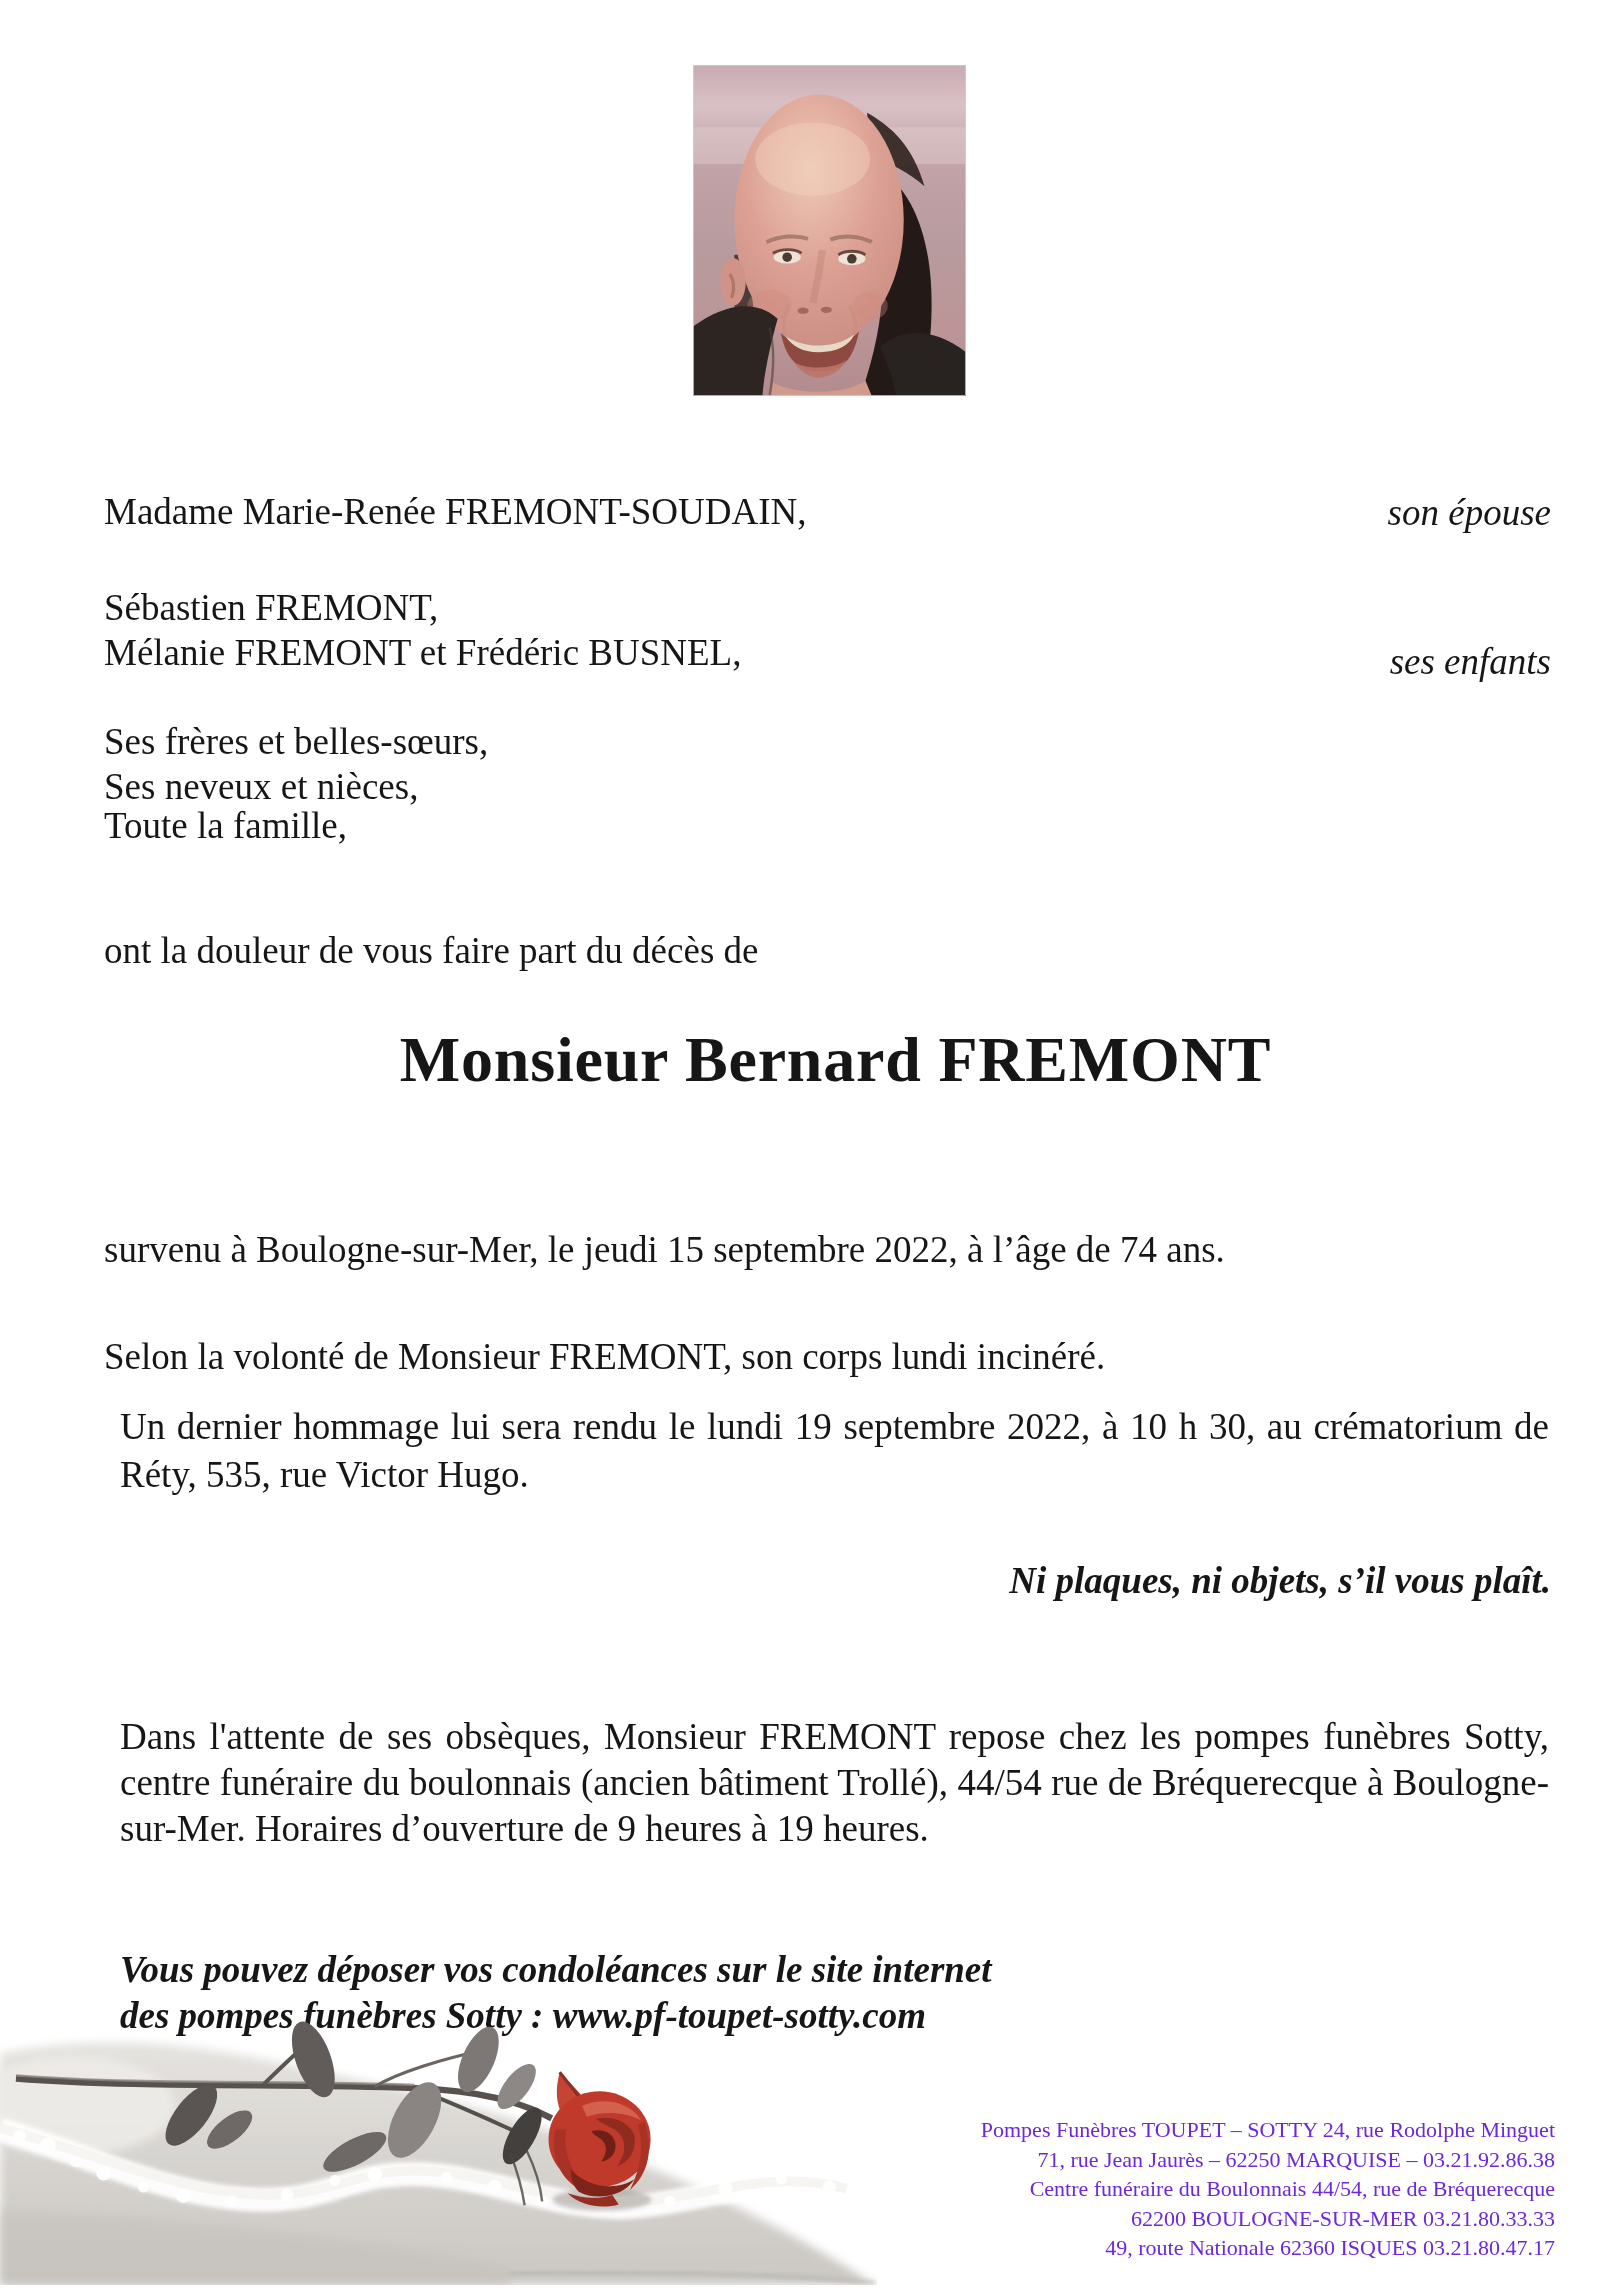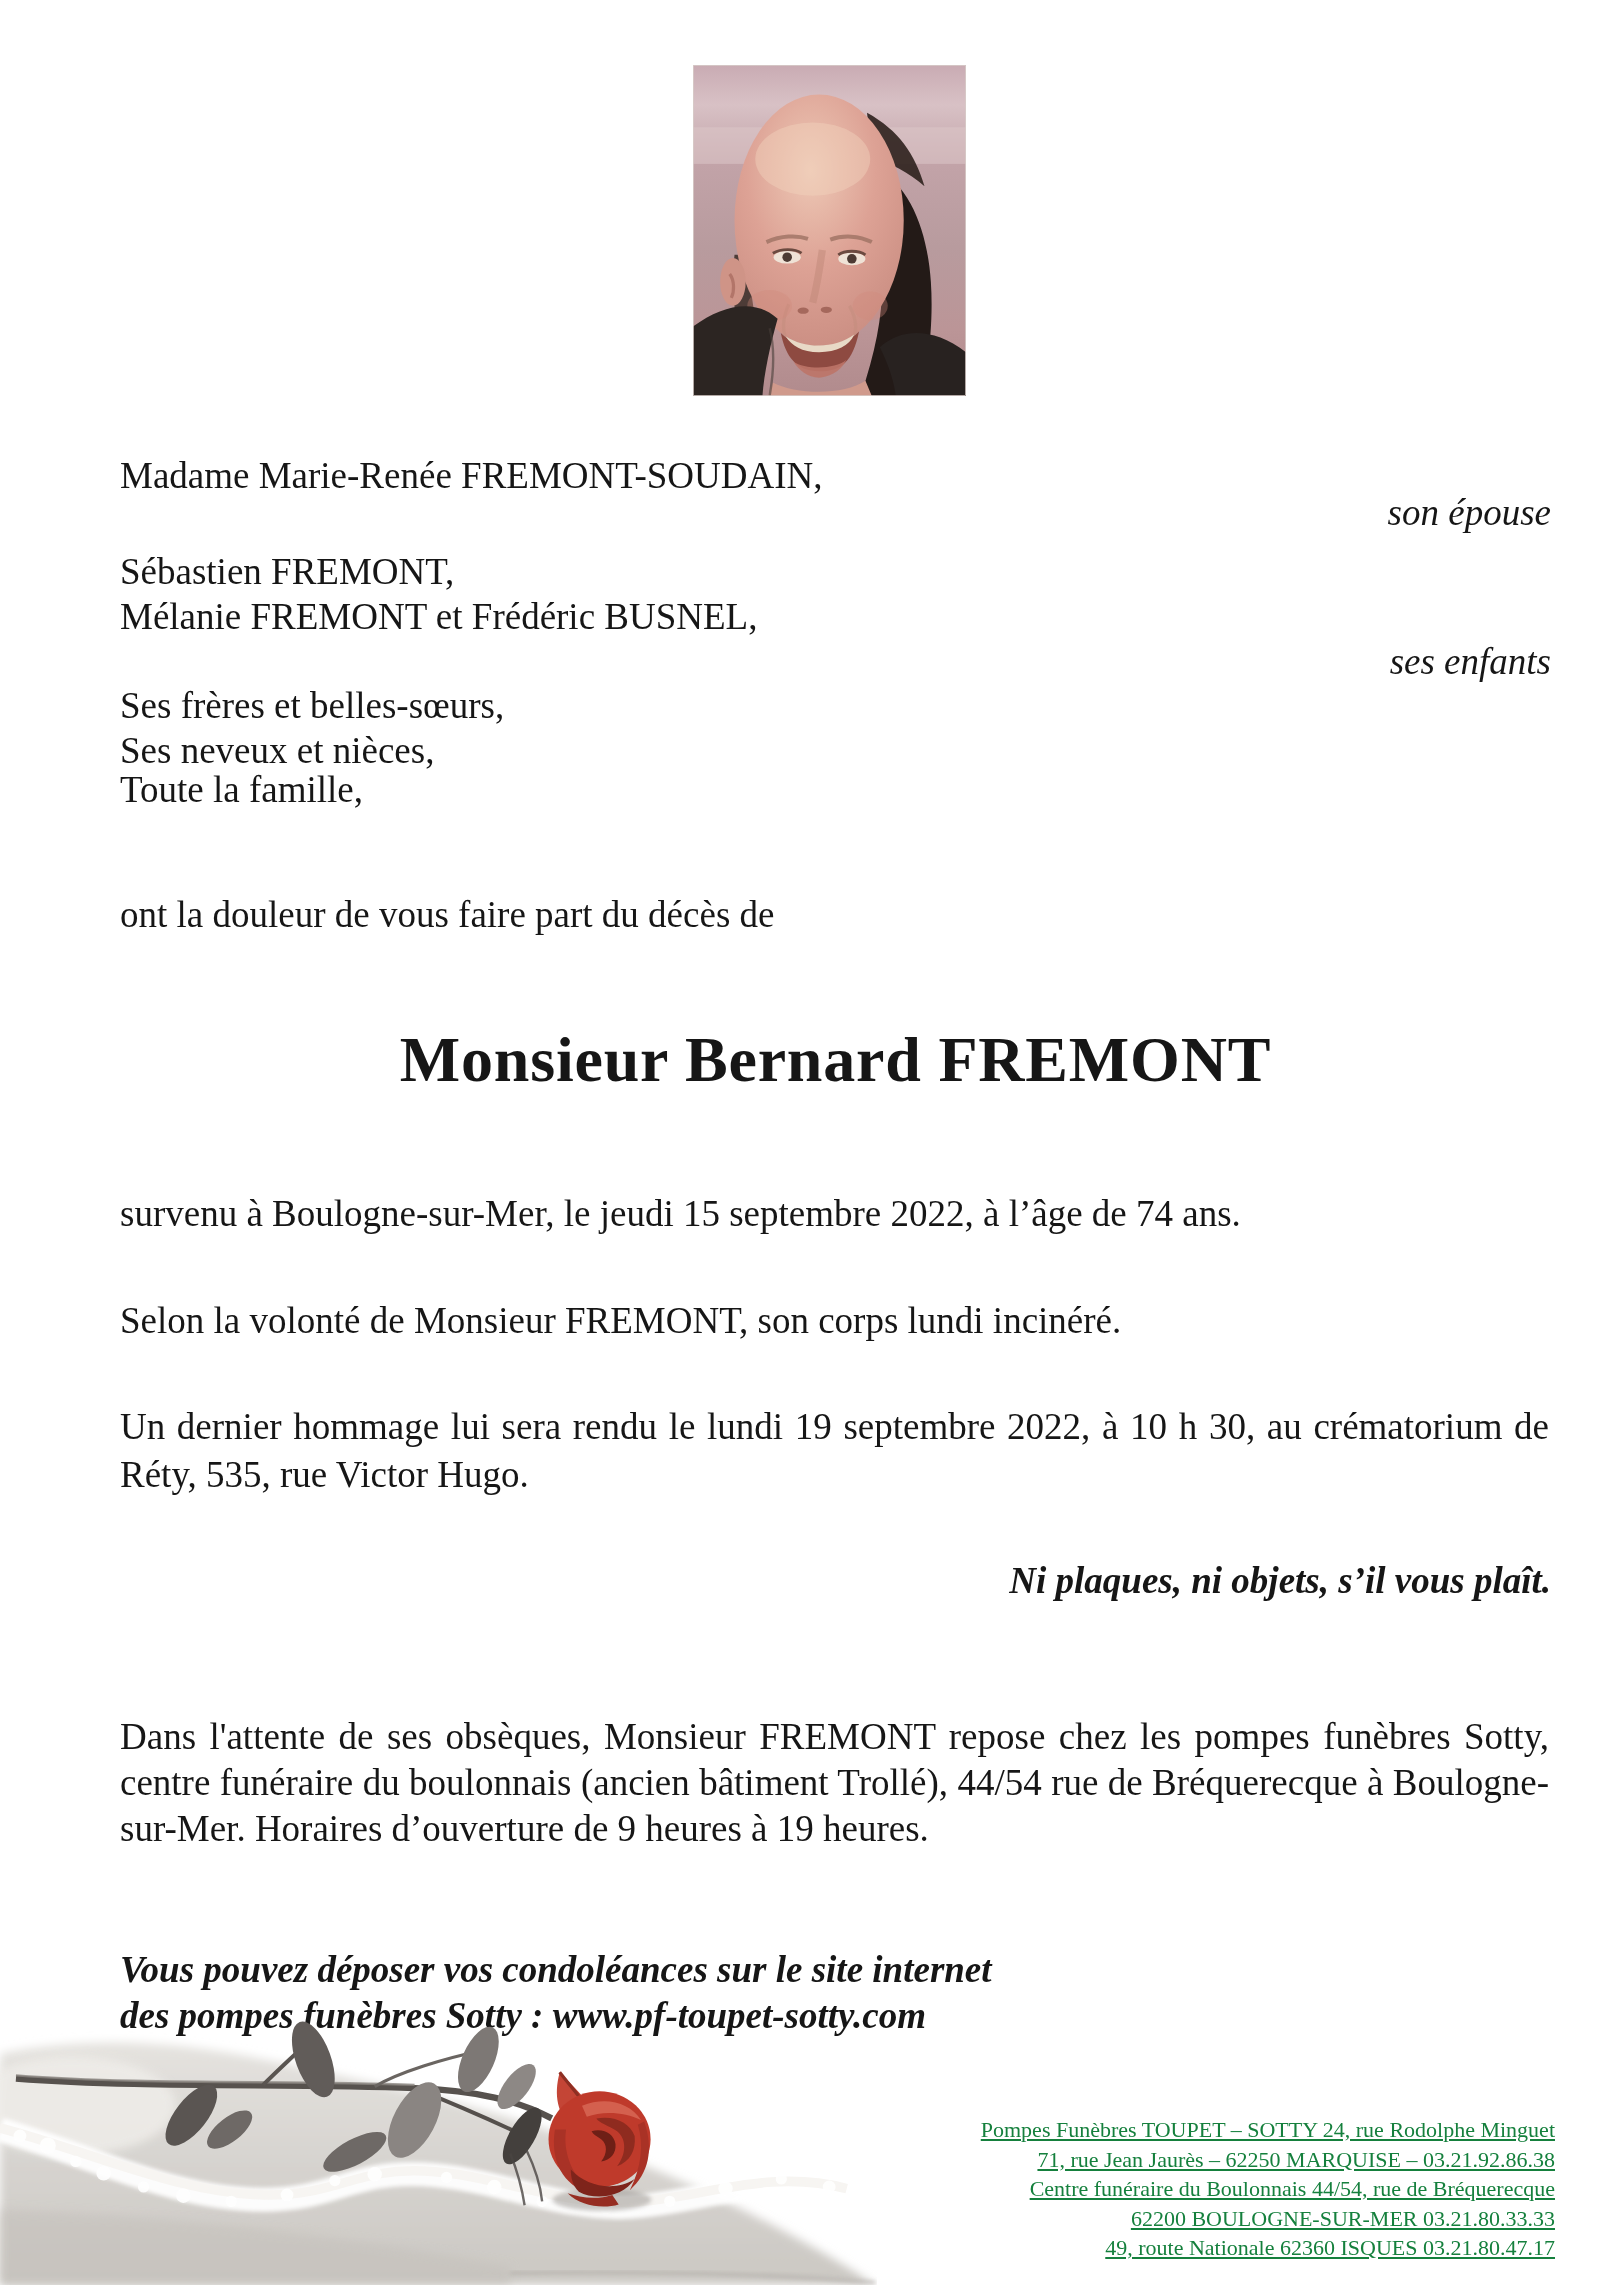--- a/index.html
+++ b/index.html
@@ -5,21 +5,21 @@
   html,body{margin:0;padding:0;background:#e9e9e9;}
   .page{
     position:relative;
     width:1624px;height:2295px;
     background:#ffffff;
     font-family:"Liberation Serif","DejaVu Serif",serif;
     color:#161616;
     overflow:hidden;
   }
   .t{position:absolute;font-size:37px;line-height:1.18;white-space:nowrap;}
-  .left{left:120px;}
+  .left{left:104px;margin-top:36px;}
   .rightlab{right:73px;text-align:center;font-style:italic;}
   .boldit{font-style:italic;font-weight:bold;}
   .title{
     position:absolute;left:120px;right:73px;top:1023px;
     text-align:center;font-size:64px;font-weight:bold;letter-spacing:0.8px;
     white-space:nowrap;
   }
   .para{
     position:absolute;left:120px;width:1429px;
     font-size:37px;line-height:48px;text-align:justify;text-align-last:left;
@@ -33,21 +33,21 @@
     position:absolute;left:693px;top:65px;width:273px;height:331px;
     filter:blur(0.4px);
   }
   .portrait svg{display:block;width:100%;height:100%;}
   .rose-art{
     position:absolute;left:0;top:2010px;width:877px;height:275px;
   }
   .rose-art svg{display:block;width:100%;height:100%;}
   .footer{
     position:absolute;right:69px;top:2115px;
-    text-align:right;font-size:22px;line-height:29.5px;color:#15803d;text-decoration:underline;
+    text-align:right;font-size:22px;line-height:29.5px;color:#6d28d9;
   }
   .footer div{white-space:nowrap;}
 </style>
 </head>
 <body>
 
 <div class="page">
 
   <div class="portrait">
     <svg viewBox="0 0 342 415" preserveAspectRatio="none">

